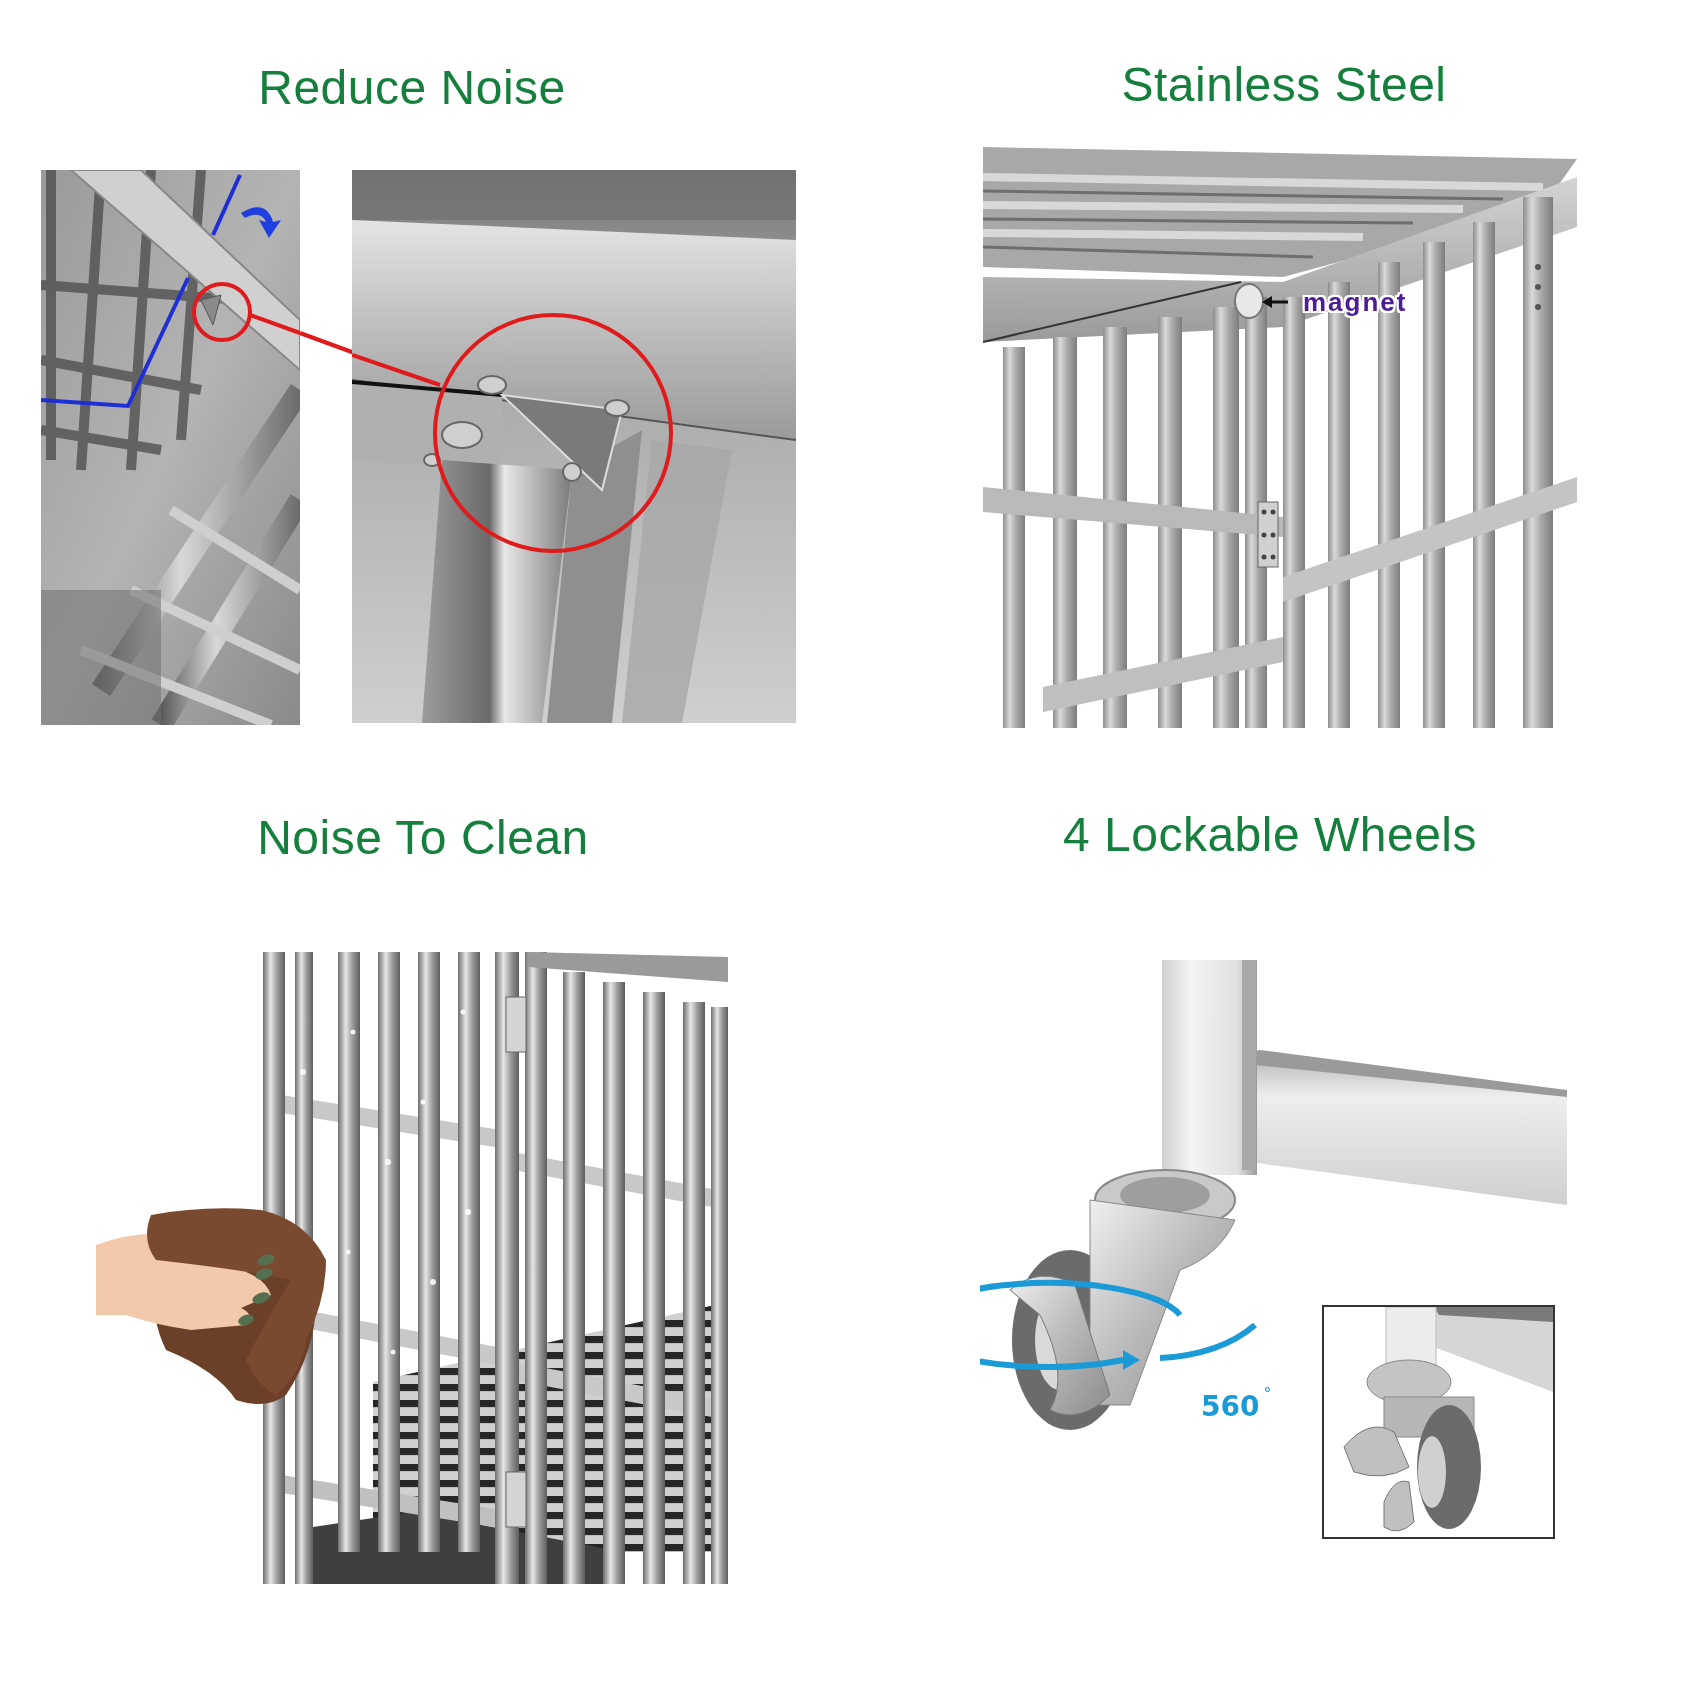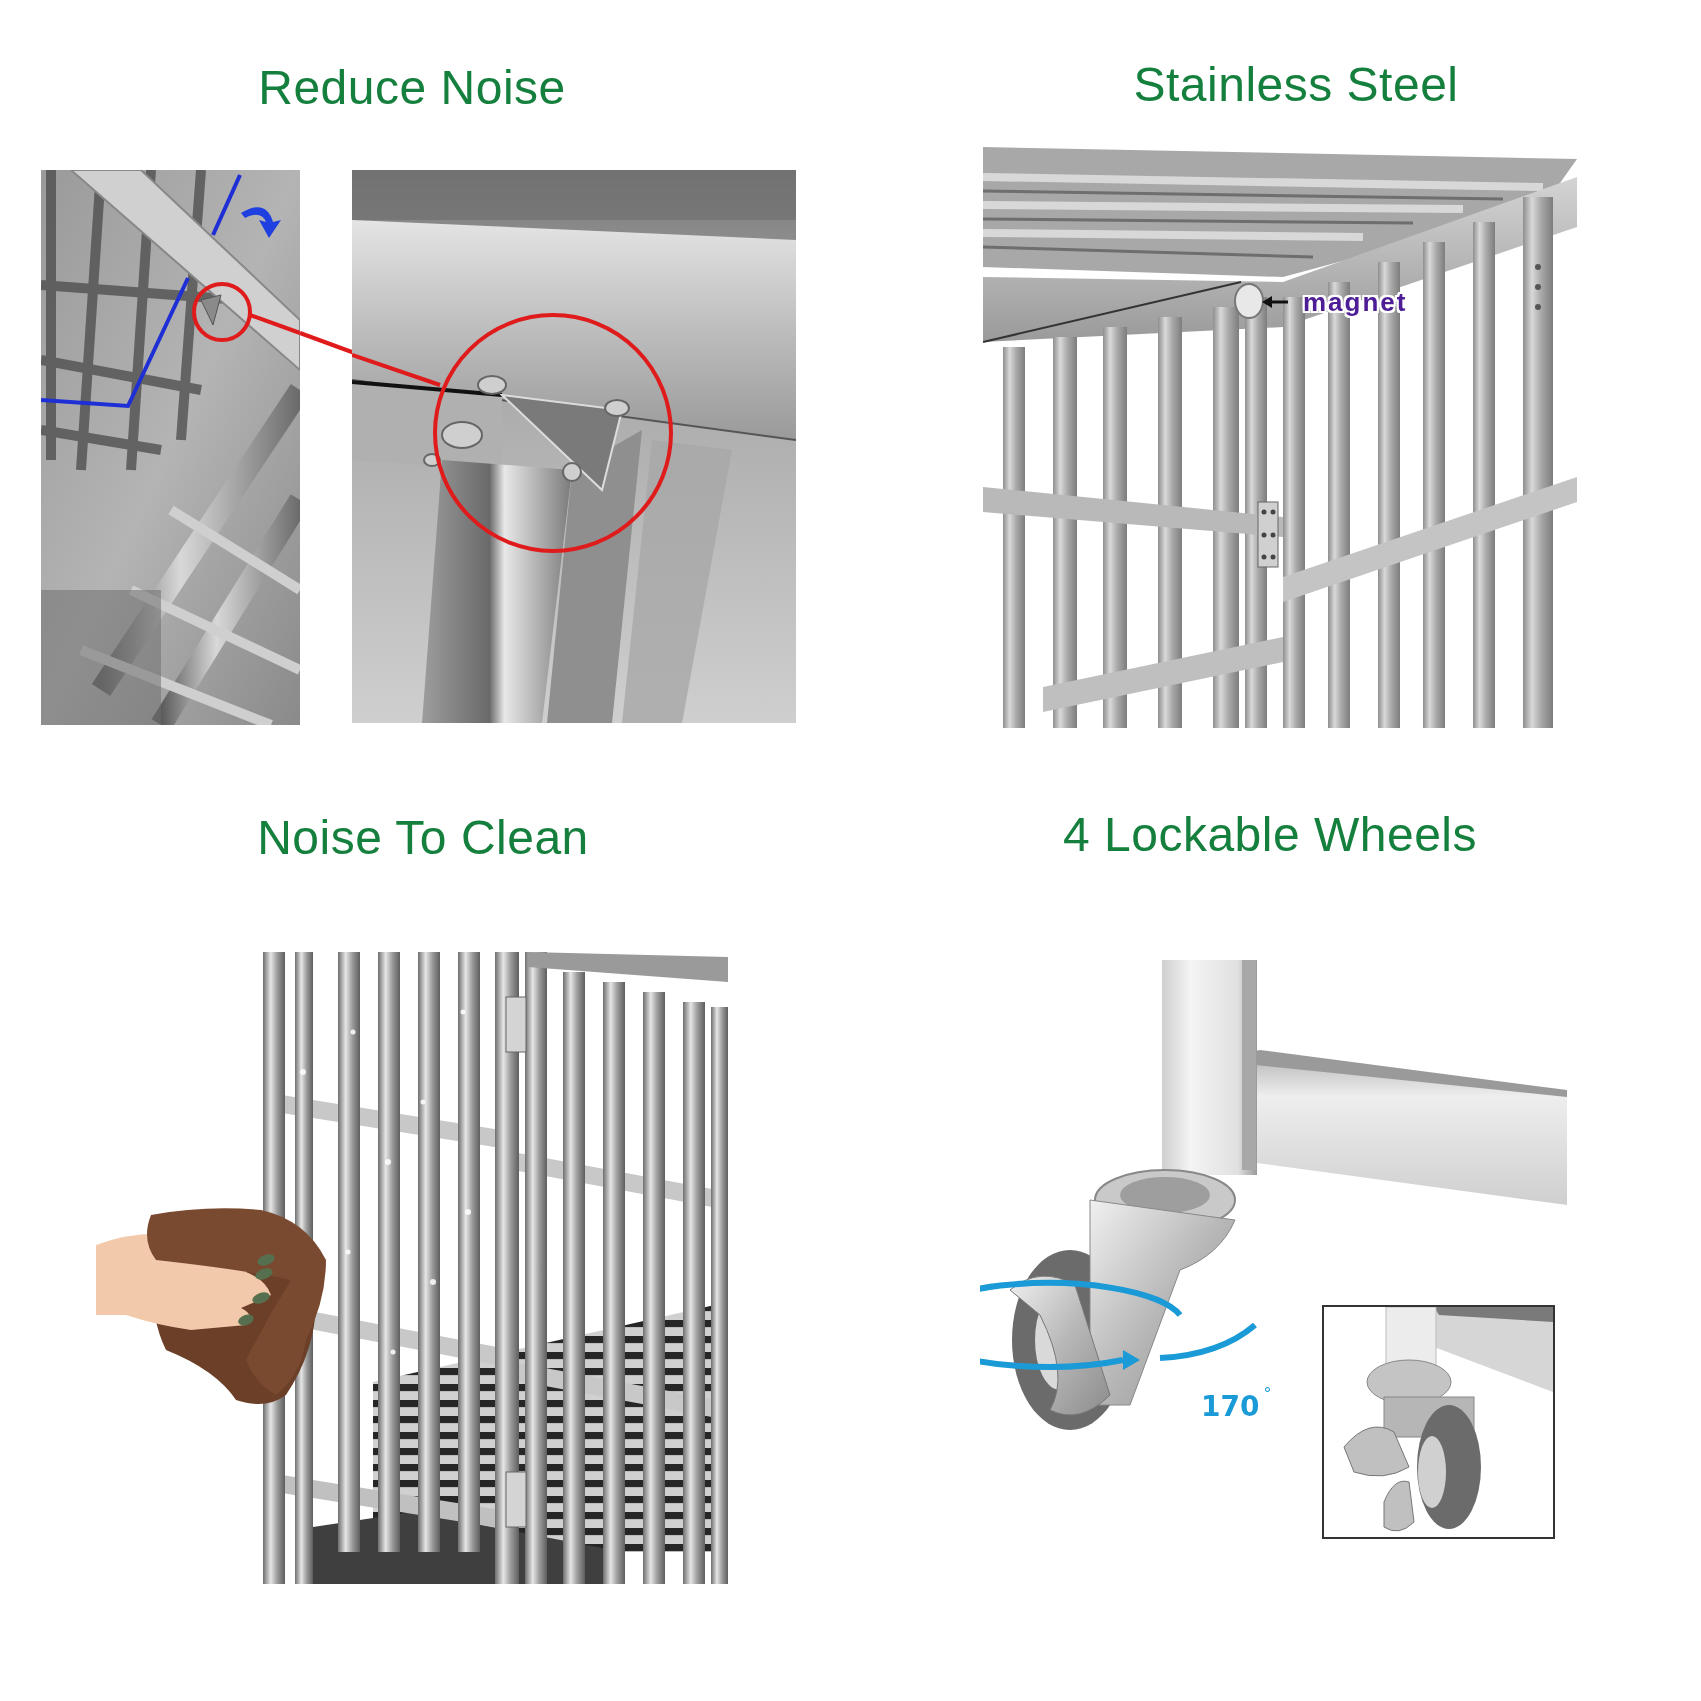--- a/index.html
+++ b/index.html
@@ -9,21 +9,21 @@
   svg { display:block; }
   .magnet-label { position:absolute; font-family:"Liberation Sans", sans-serif; font-weight:bold; font-size:26px; color:#4c1d95; letter-spacing:2px;
     text-shadow: -2px 0 #fff, 2px 0 #fff, 0 -2px #fff, 0 2px #fff, -2px -2px #fff, 2px 2px #fff, -2px 2px #fff, 2px -2px #fff; white-space:nowrap; }
   .deg-label { position:absolute; font-family:"DejaVu Sans", sans-serif; font-weight:bold; font-size:28px; color:#1a9ad6; white-space:nowrap; }
   .deg-label sup { font-weight:normal; font-size:16px; vertical-align:top; position:relative; top:-6px; margin-left:4px; }
 </style>
 </head>
 <body>
 
 <div class="title" style="left:412px; top:64px;">Reduce Noise</div>
-<div class="title" style="left:1284px; top:61px;margin-left:12px;">Stainless Steel</div>
+<div class="title" style="left:1284px; top:61px;">Stainless Steel</div>
 <div class="title" style="left:423px; top:814px;">Noise To Clean</div>
 <div class="title" style="left:1270px; top:811px;">4 Lockable Wheels</div>
 
 <div class="panel" style="left:41px; top:170px; width:259px; height:555px;">
   <svg width="259" height="555" viewBox="0 0 259 555">
     <defs>
       <linearGradient id="bg1" x1="0" y1="0" x2="1" y2="1">
         <stop offset="0" stop-color="#9a9a9a"></stop>
           <stop offset="0.5" stop-color="#b4b4b4"></stop>
           <stop offset="1" stop-color="#8a8a8a"></stop>
@@ -310,21 +310,21 @@
   <ellipse cx="80" cy="385" rx="25" ry="50" fill="#d9d9d9"></ellipse>
 
   <path d="M 110 245 L 255 265 Q 240 300 200 315 L 150 450 L 110 450 Z" fill="url(#brk)" stroke="#888"></path>
 
   <path d="M 30 335 Q 60 310 95 330 L 130 440 Q 100 470 70 455 Q 90 420 60 360 Z" fill="url(#brk)" stroke="#777"></path>
 
   <path d="M 200 360 A 136 42 0 1 0 143 405" fill="none" stroke="#1a9ad6" stroke-width="6"></path>
   <path d="M 180 403 Q 240 400 275 370" fill="none" stroke="#1a9ad6" stroke-width="6"></path>
   <polygon points="143,395 160,405 143,415" fill="#1a9ad6"></polygon>
 </svg>
-<div class="deg-label" style="left:1201px; top:1390px;"><span>170</span><sup>°</sup></div>
+<div class="deg-label" style="left:1201px; top:1390px;"><span>560</span><sup>°</sup></div>
 
 <div class="panel" style="left:1322px; top:1305px; width:229px; height:230px; border:2px solid #333;">
   <svg width="229" height="230" viewBox="0 0 229 230">
     <rect width="229" height="230" fill="#ffffff"></rect>
     <polygon points="110,0 229,0 229,85 110,40" fill="#d6d6d6"></polygon>
     <polygon points="110,0 229,0 229,15 115,8" fill="#7a7a7a"></polygon>
     <rect x="62" y="0" width="50" height="75" fill="#ececec" stroke="#bbb"></rect>
     <ellipse cx="85" cy="75" rx="42" ry="22" fill="#c4c4c4" stroke="#888"></ellipse>
     <rect x="60" y="90" width="90" height="40" fill="#b6b6b6" stroke="#888"></rect>
     <ellipse cx="125" cy="160" rx="32" ry="62" fill="#6b6b6b"></ellipse>

